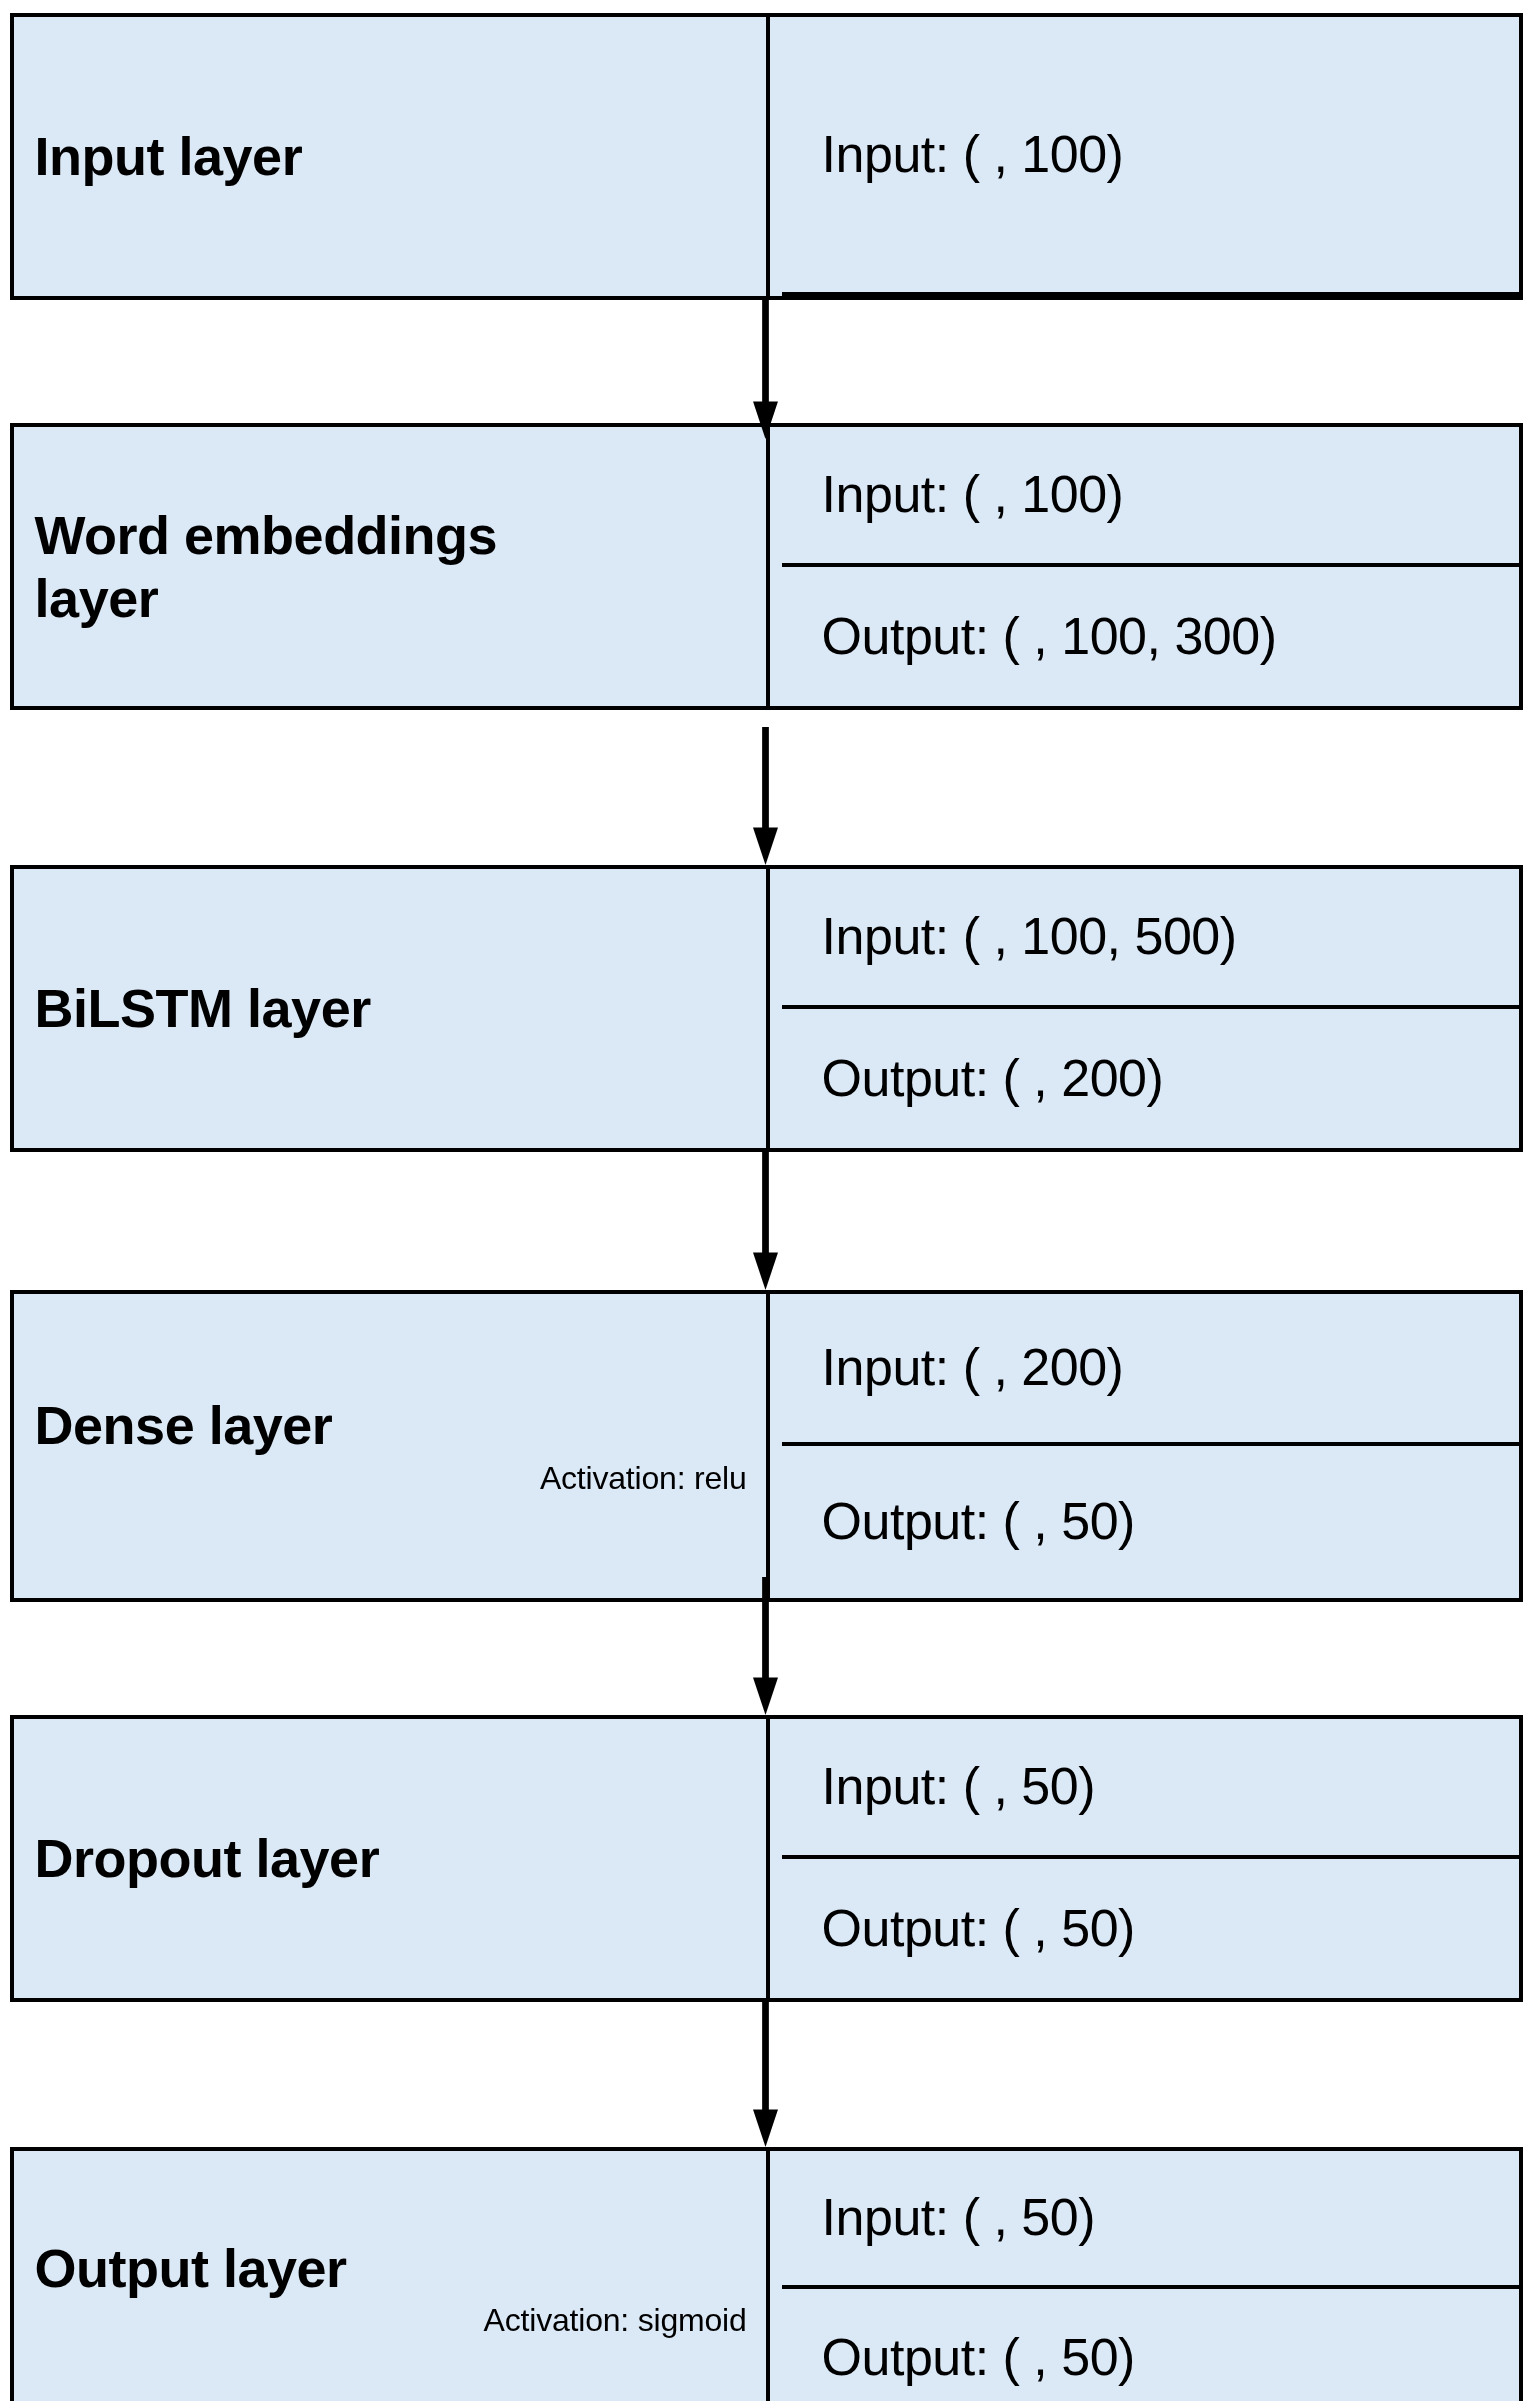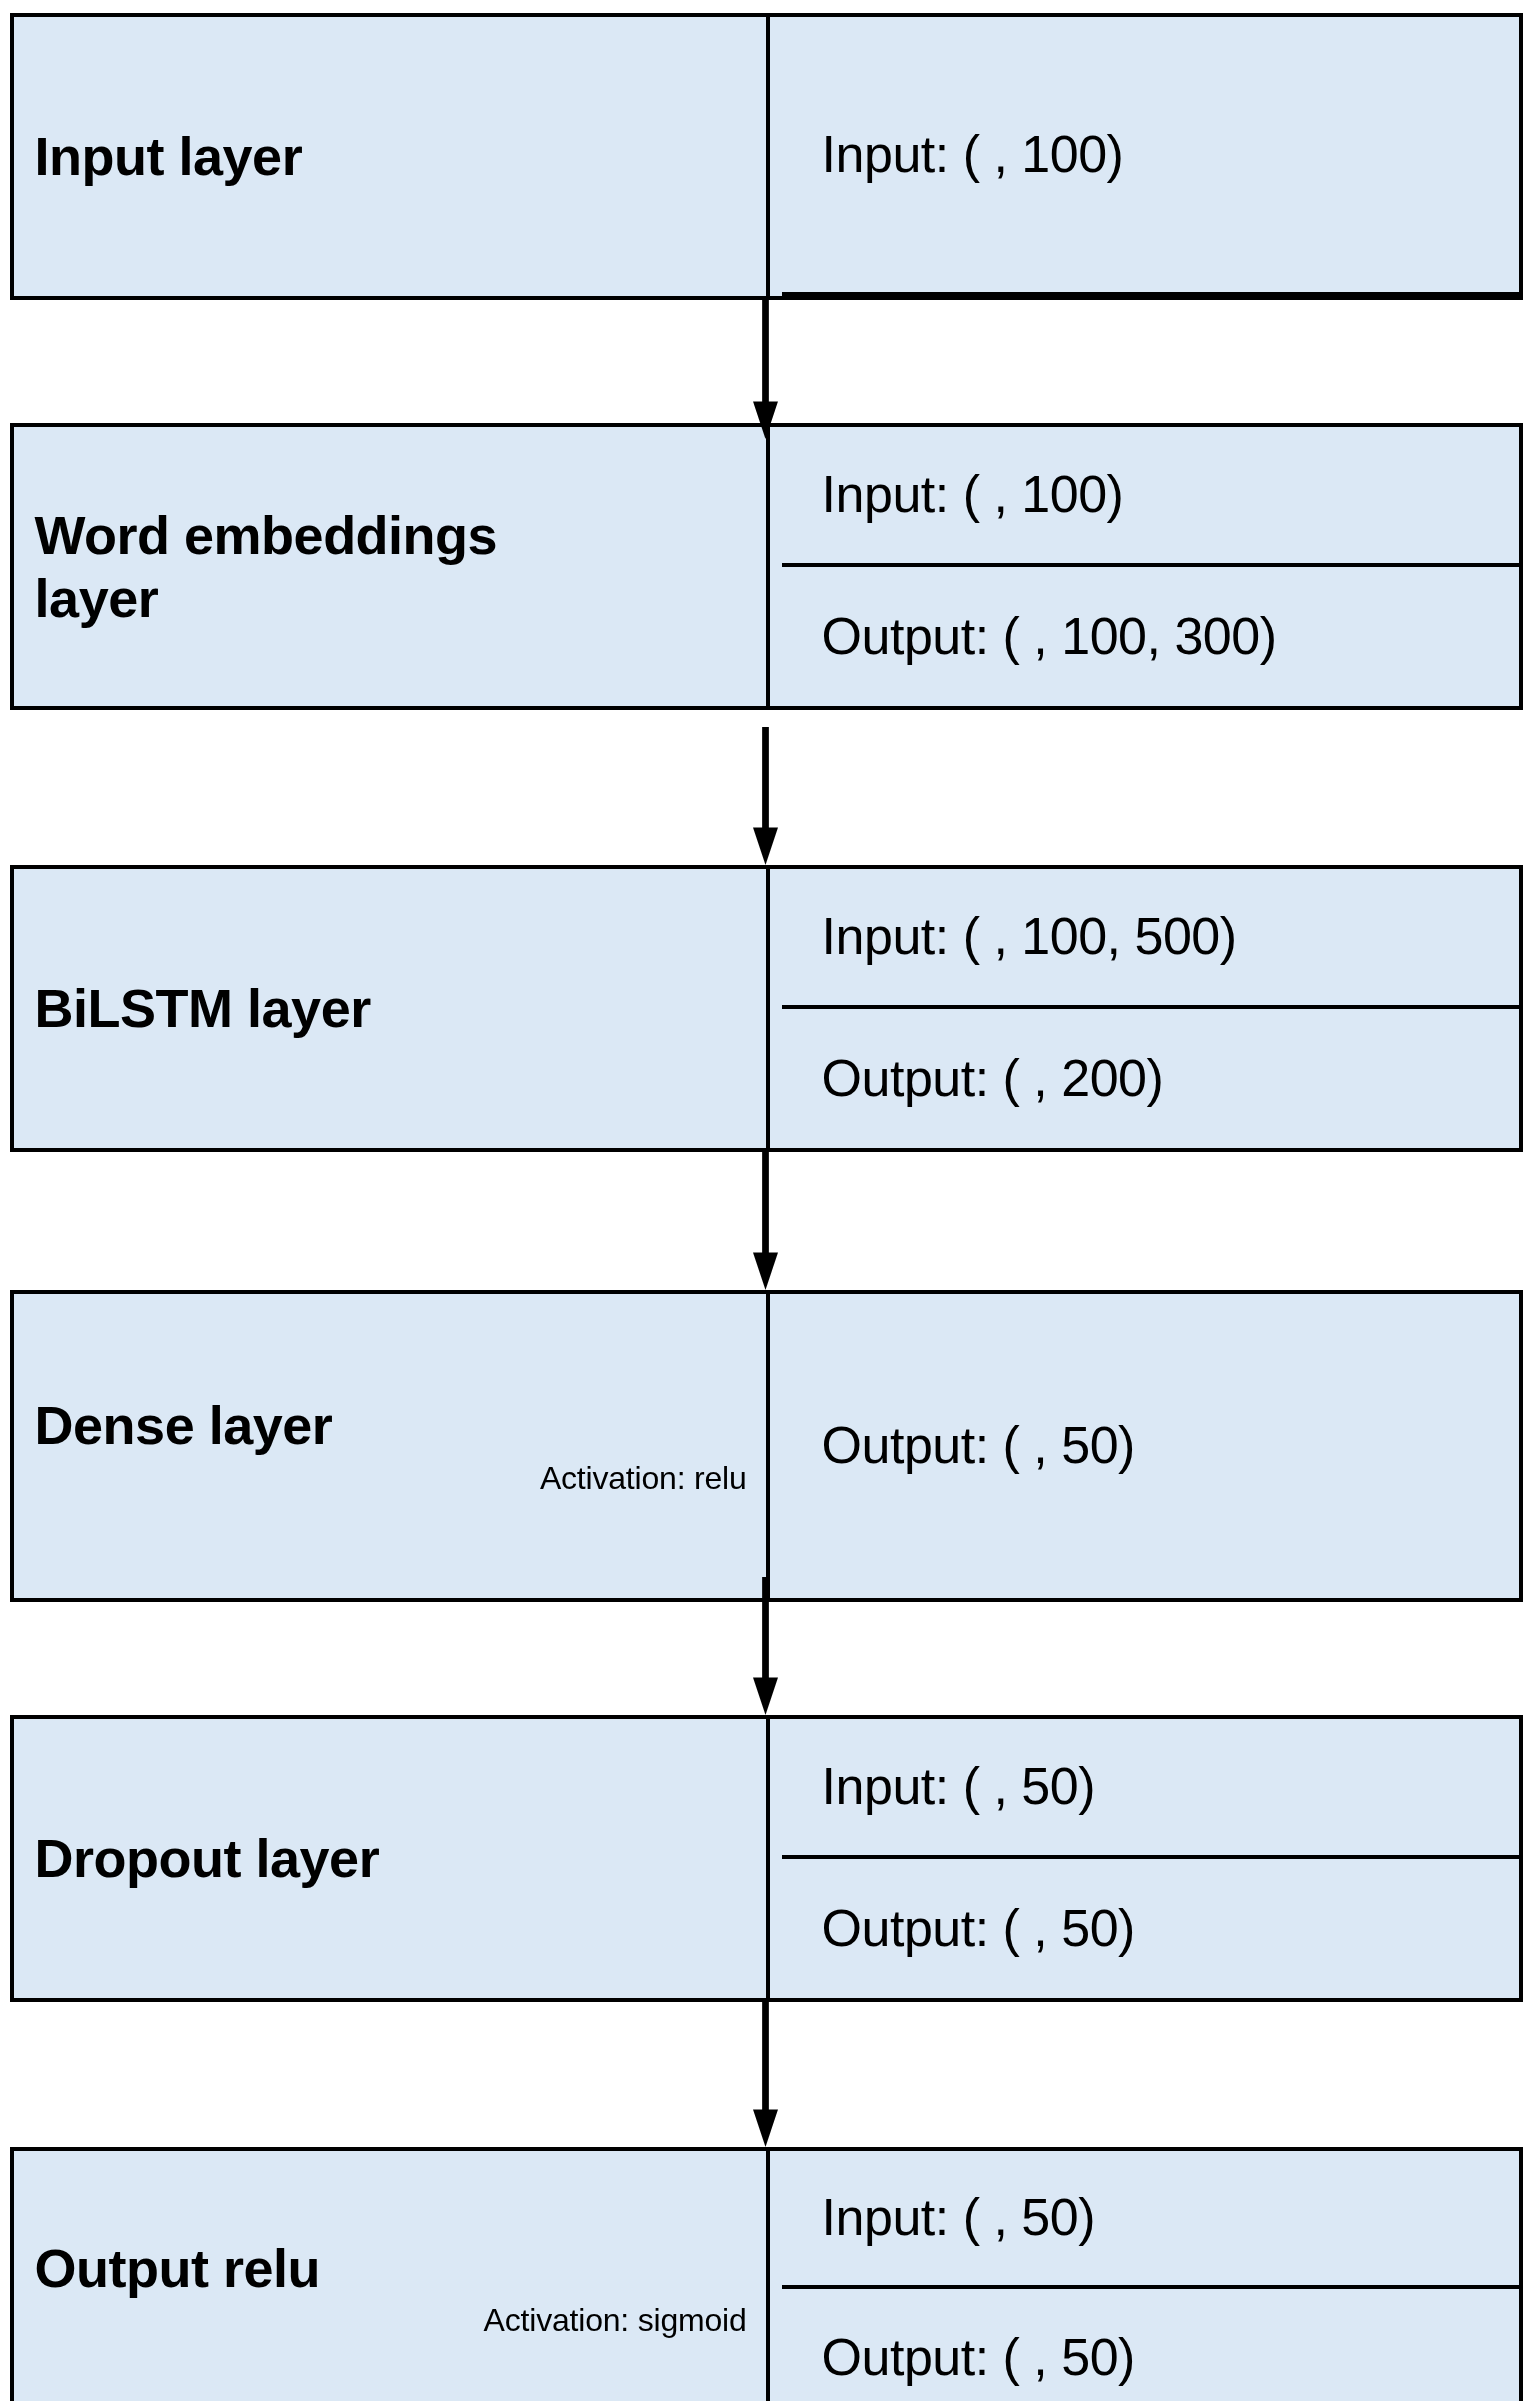--- a/index.html
+++ b/index.html
@@ -146,41 +146,44 @@
           <span class="io-text">Output: ( , 200)</span>
         </div>
       </div>
     </div>
     <div class="layer-block" style="top: 1290px; height: 312px;">
       <div class="layer-left">
         <div class="layer-title">Dense layer</div>
         <div class="layer-activation">Activation: relu</div>
       </div>
       <div class="layer-right">
+        <div class="io-row io-input">
+          <span class="io-text">Input: ( , 200)</span>
+        </div>
         <div class="io-row io-output">
           <span class="io-text">Output: ( , 50)</span>
         </div>
       </div>
     </div>
     <div class="layer-block" style="top: 1715px; height: 287px;">
       <div class="layer-left">
         <div class="layer-title">Dropout layer</div>
       </div>
       <div class="layer-right">
         <div class="io-row io-input">
           <span class="io-text">Input: ( , 50)</span>
         </div>
         <div class="io-row io-output">
           <span class="io-text">Output: ( , 50)</span>
         </div>
       </div>
     </div>
     <div class="layer-block" style="top: 2147px; height: 283px;">
       <div class="layer-left">
-        <div class="layer-title">Output relu</div>
+        <div class="layer-title">Output layer</div>
         <div class="layer-activation">Activation: sigmoid</div>
       </div>
       <div class="layer-right">
         <div class="io-row io-input">
           <span class="io-text">Input: ( , 50)</span>
         </div>
         <div class="io-row io-output">
           <span class="io-text">Output: ( , 50)</span>
         </div>
       </div>

